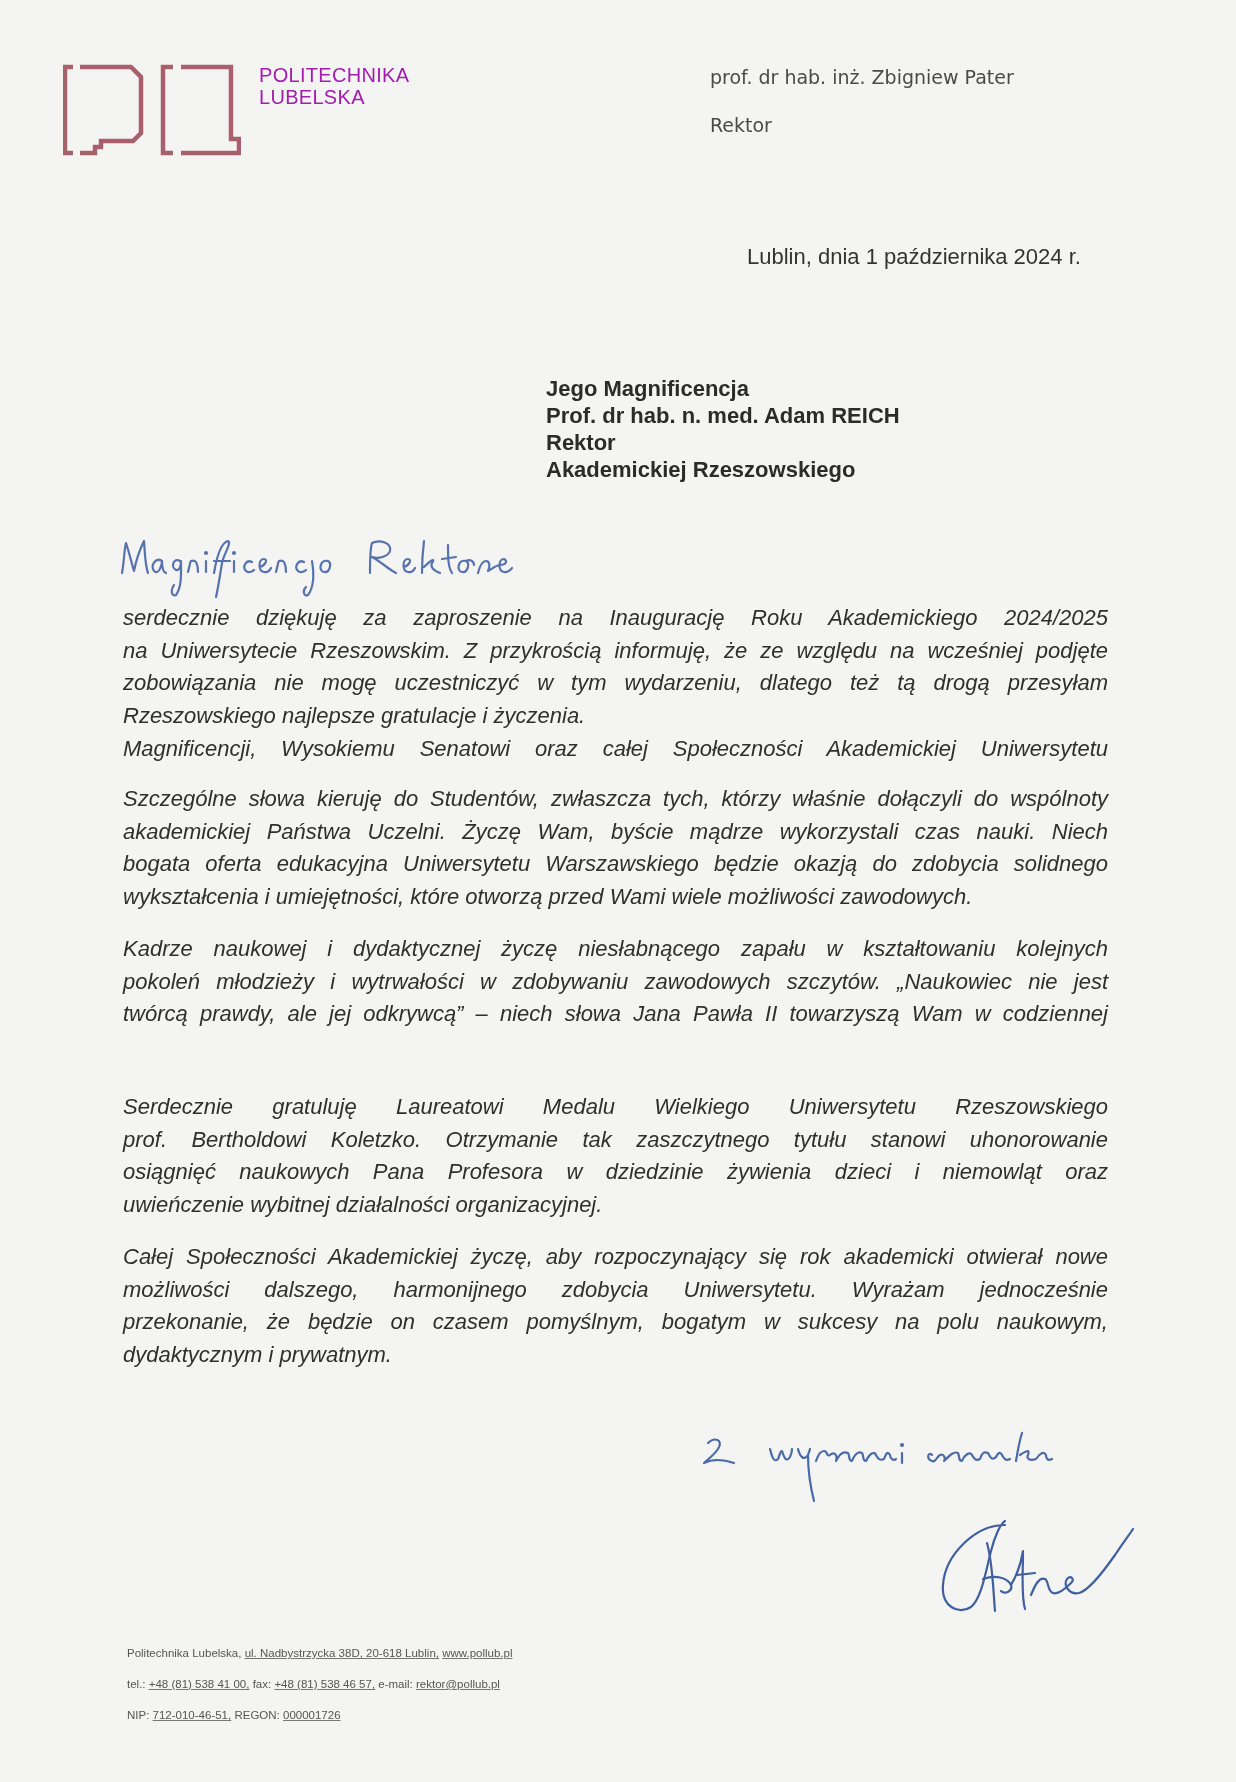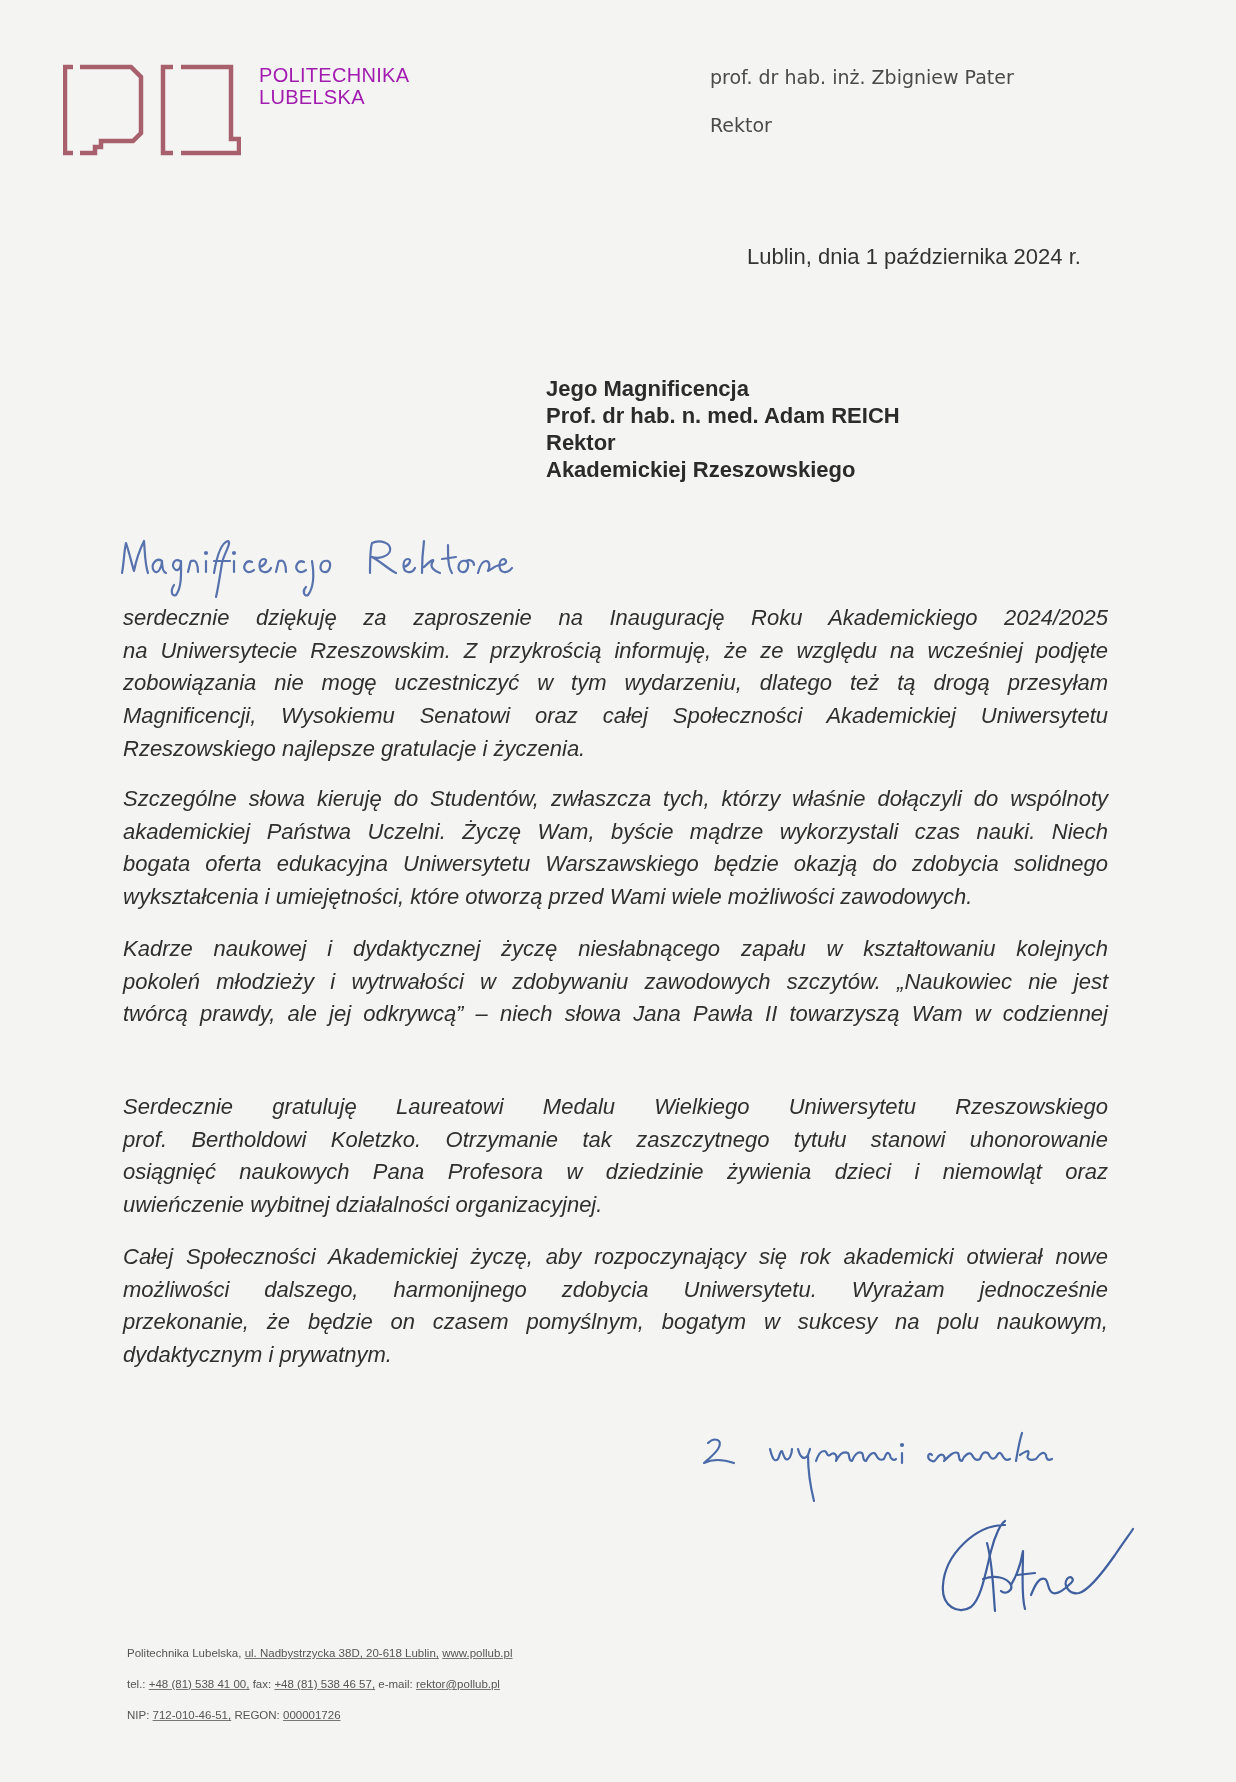--- a/index.html
+++ b/index.html
@@ -104,22 +104,22 @@
     <path d="M348,26 C340,24 338,36 344,37 C350,38 352,28 348,26 C352,24 356,26 356,30"></path>
 
     <path d="M360,38 C362,30 364,26 368,26 C372,26 372,32 370,36 C374,34 378,30 382,30 C388,30 390,26 386,24 C380,24 380,36 386,37 C390,38 392,35 394,33"></path>
   </g>
 </svg>
 
 <div class="abs body-text" style="top:602px;">
   <span class="ln">serdecznie dziękuję za zaproszenie na Inaugurację Roku Akademickiego 2024/2025</span>
   <span class="ln">na Uniwersytecie Rzeszowskim. Z przykrością informuję, że ze względu na wcześniej podjęte</span>
   <span class="ln">zobowiązania nie mogę uczestniczyć w tym wydarzeniu, dlatego też tą drogą przesyłam</span>
+  <span class="ln last">Rzeszowskiego najlepsze gratulacje i życzenia.</span>
   <span class="ln">Magnificencji, Wysokiemu Senatowi oraz całej Społeczności Akademickiej Uniwersytetu</span>
-  <span class="ln last">Rzeszowskiego najlepsze gratulacje i życzenia.</span>
 </div>
 
 <div class="abs body-text" style="top:783px;">
   <span class="ln">Szczególne słowa kieruję do Studentów, zwłaszcza tych, którzy właśnie dołączyli do wspólnoty</span>
   <span class="ln">akademickiej Państwa Uczelni. Życzę Wam, byście mądrze wykorzystali czas nauki. Niech</span>
   <span class="ln">bogata oferta edukacyjna Uniwersytetu Warszawskiego będzie okazją do zdobycia solidnego</span>
   <span class="ln last">wykształcenia i umiejętności, które otworzą przed Wami wiele możliwości zawodowych.</span>
 </div>
 
 <div class="abs body-text" style="top:933px;">

